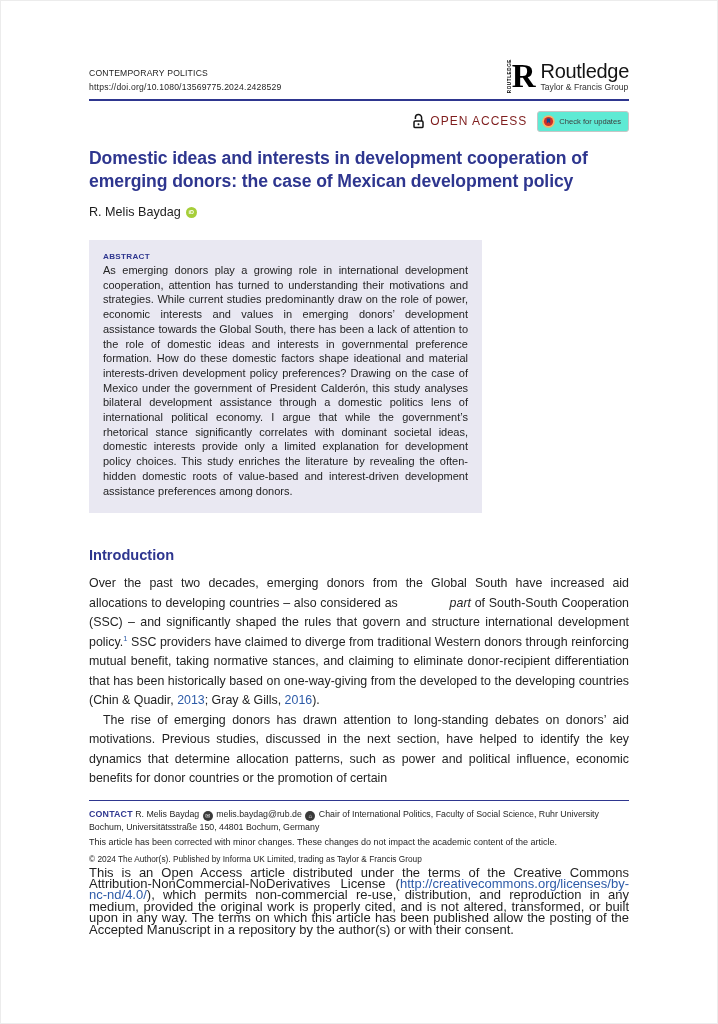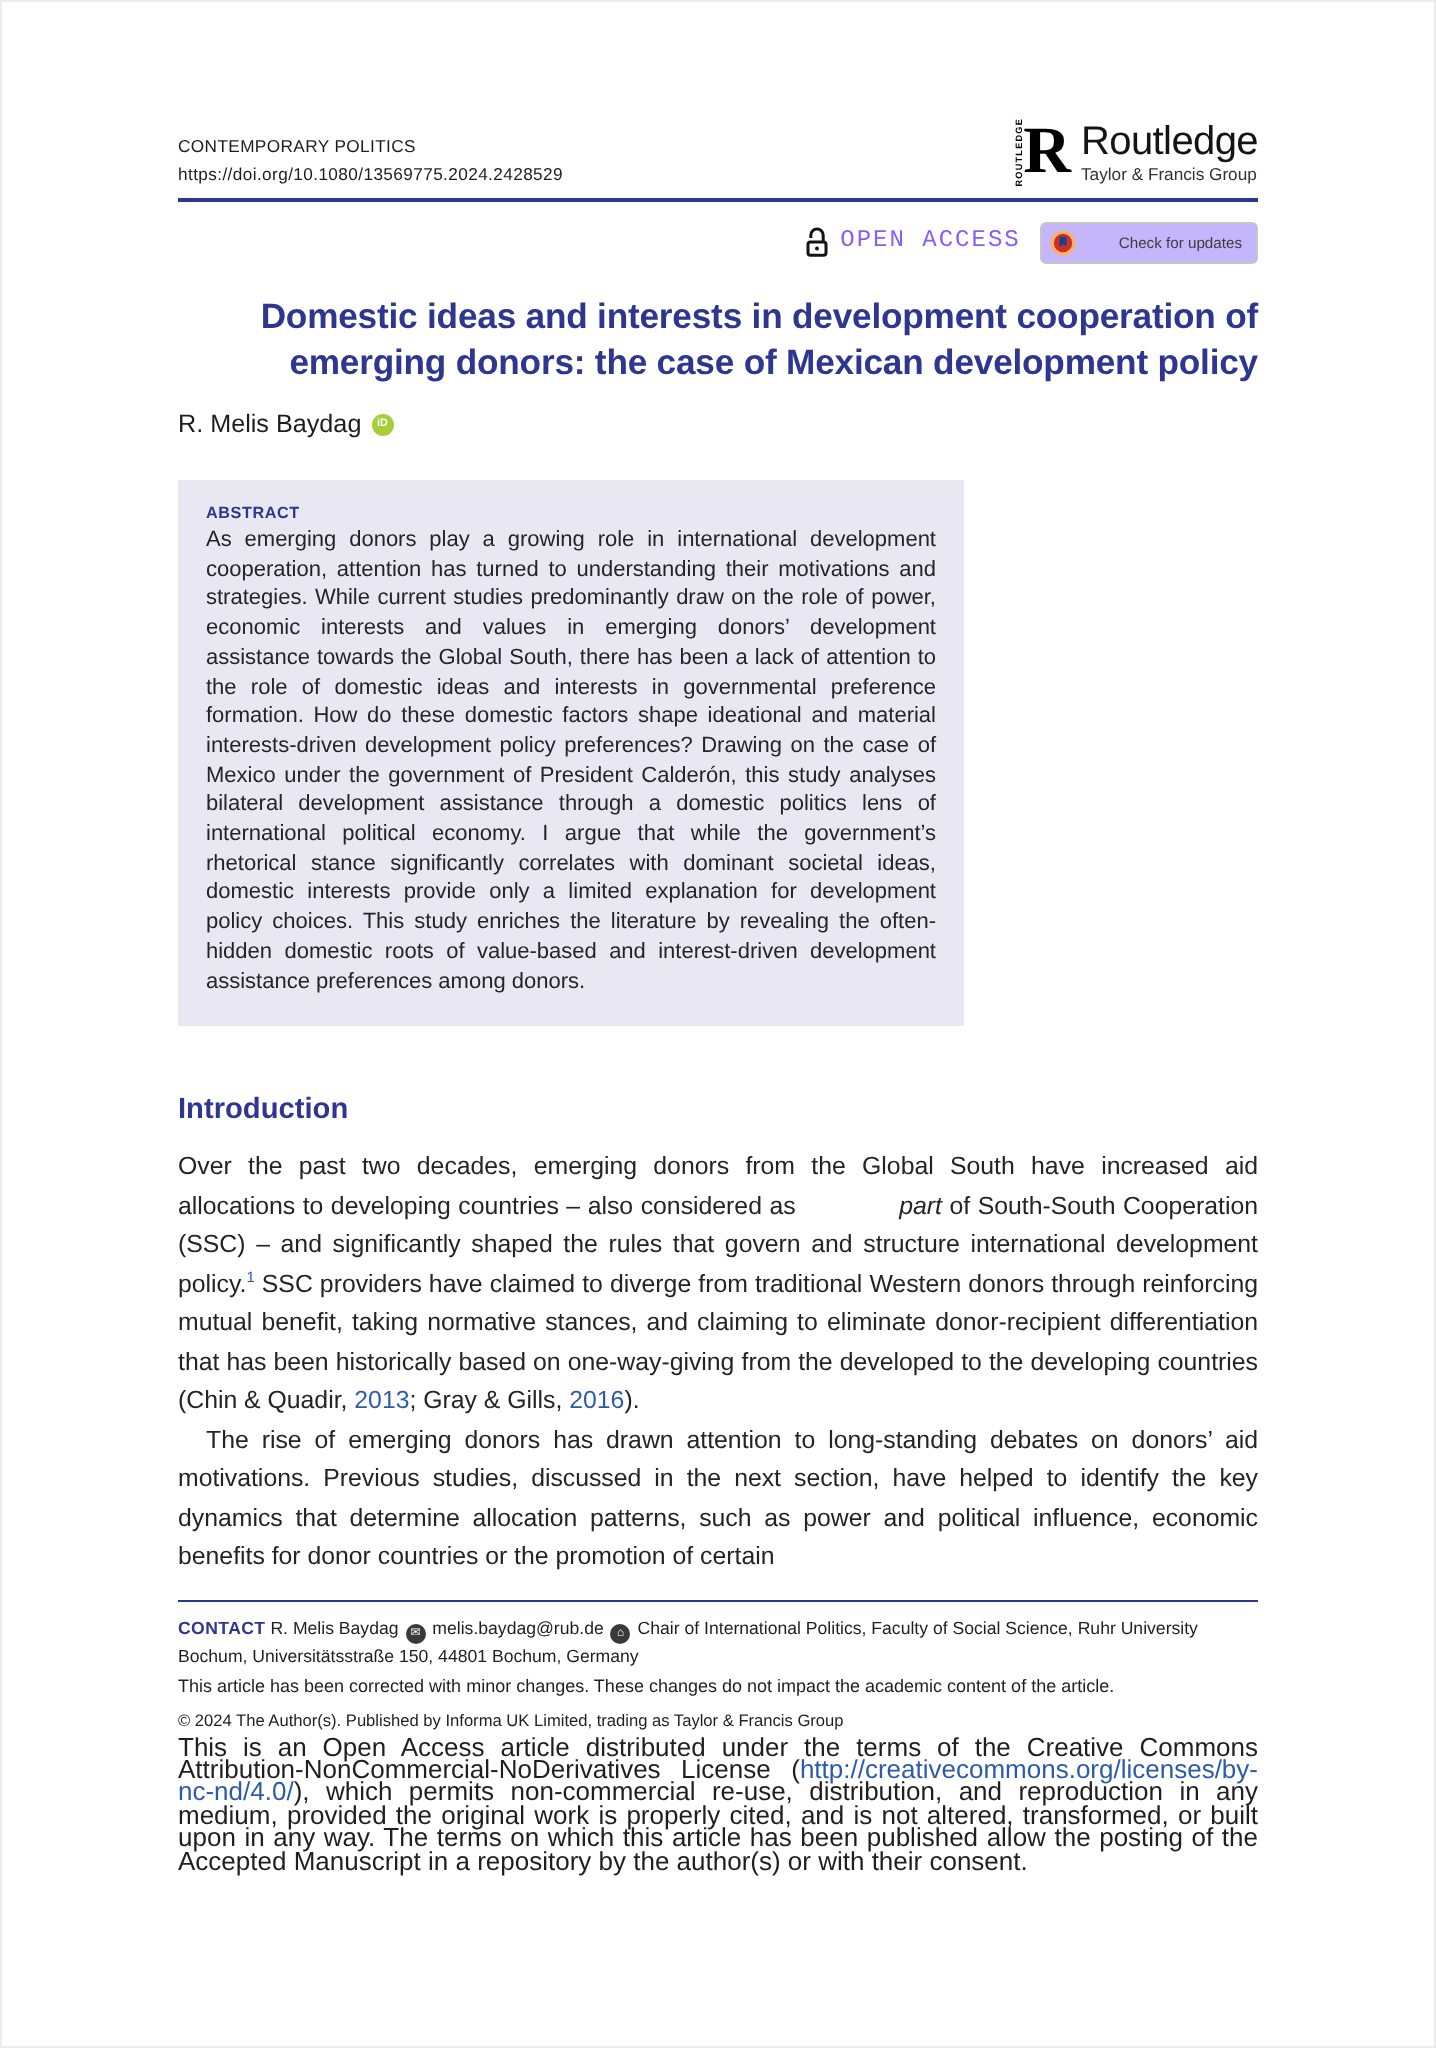--- a/index.html
+++ b/index.html
@@ -19,26 +19,26 @@
   .r-mark{display:flex; align-items:center;}
   .r-vert{writing-mode:vertical-rl; transform:rotate(180deg); font-size:4.6px; font-weight:bold;
           letter-spacing:.6px; color:#000; line-height:5px;}
   .r-big{font-family:"Liberation Serif",serif; font-weight:bold; font-size:33px; line-height:30px; color:#000;}
   .r-name{font-size:20px; line-height:20px; color:#141414; letter-spacing:-.3px;}
   .r-tag{font-size:8.6px; color:#333; margin-top:1px;}
   .rule{border-top:2px solid var(--navy); margin-top:5px;}
 
   
   .oa-row{display:flex; justify-content:flex-end; align-items:center; gap:10px; margin-top:9px; height:22px;}
-  .oa{display:inline-flex; align-items:flex-start; gap:5px; font-size:12px; letter-spacing:1px; color:#8b5cf6;font-family:Liberation Mono, monospace;}
-  .badge{display:inline-flex; align-items:center; gap:21px; border:1px solid #c6c6c6; border-radius:3px;
-         background:#c4b5fd; padding:3px 7px 3px 4px; font-size:7.6px; color:#3c3c3c; cursor:pointer;}
+  .oa{display:inline-flex; align-items:center; gap:5px; font-size:12px; letter-spacing:1px; color:#7f1d1d;}
+  .badge{display:inline-flex; align-items:center; gap:4px; border:1px solid #c6c6c6; border-radius:3px;
+         background:#5eead4; padding:3px 7px 3px 4px; font-size:7.6px; color:#3c3c3c; cursor:pointer;}
 
   
-  h1{margin-top:15px; font-size:17.6px; line-height:23px; font-weight:bold; color:var(--navy); letter-spacing:-.1px;text-align:right;}
+  h1{margin-top:15px; font-size:17.6px; line-height:23px; font-weight:bold; color:var(--navy); letter-spacing:-.1px;}
   .author-row{margin-top:12px; font-size:12.6px; color:#1d1d1d; display:flex; align-items:center; gap:5px;}
   .orcid{display:inline-flex; align-items:center; justify-content:center; width:11px; height:11px;
          border-radius:50%; background:var(--orcid); color:#fff; font-size:5.4px; font-weight:bold; cursor:pointer;}
   .affiliation{margin-top:12px; font-size:10.6px; color:#1d1d1d;}
 
   
   .abs-grid{display:grid; grid-template-columns:393px 133px; column-gap:16px; margin-top:21px;}
   .abs-box{background:var(--absbg); padding:12px 14px 15px 14px;}
   .side-label{font-size:8.1px; font-weight:bold; color:var(--navy); letter-spacing:.3px; margin-bottom:2px;}
   .abs-text{font-size:11px; line-height:14.7px; text-align:justify; color:#242424;}

